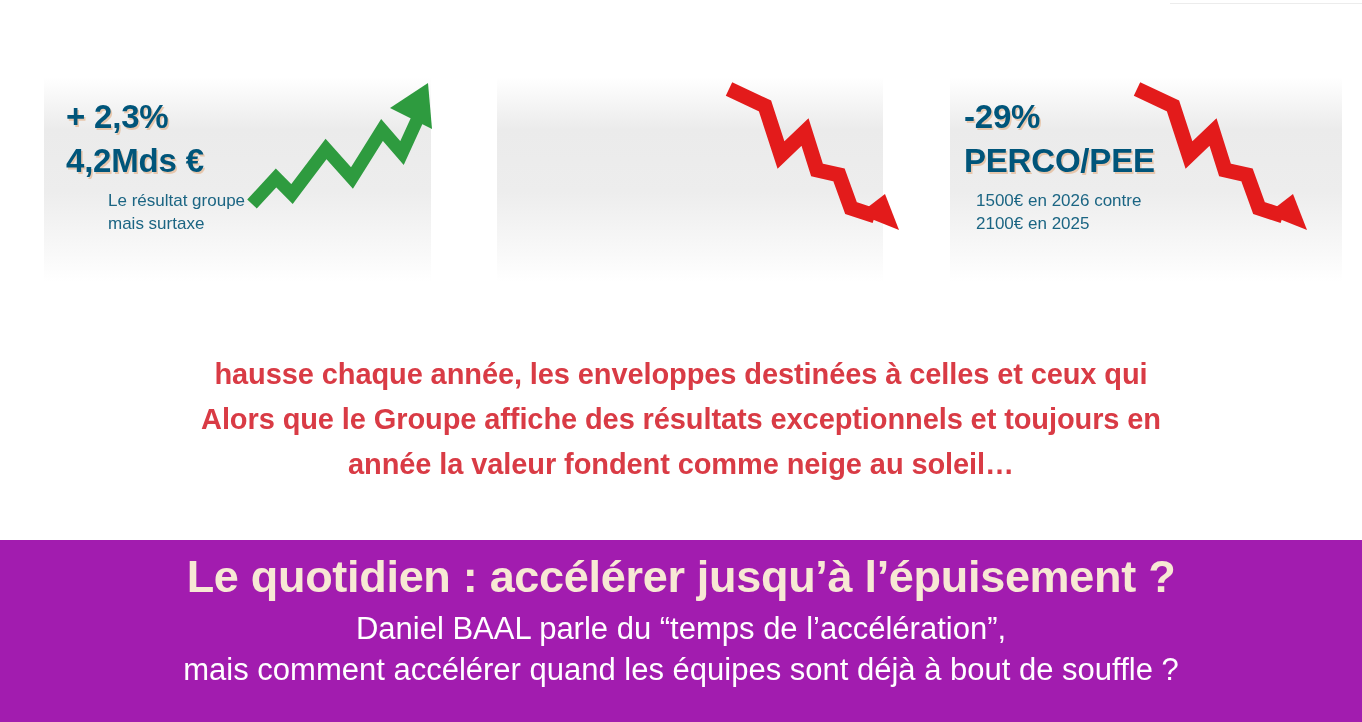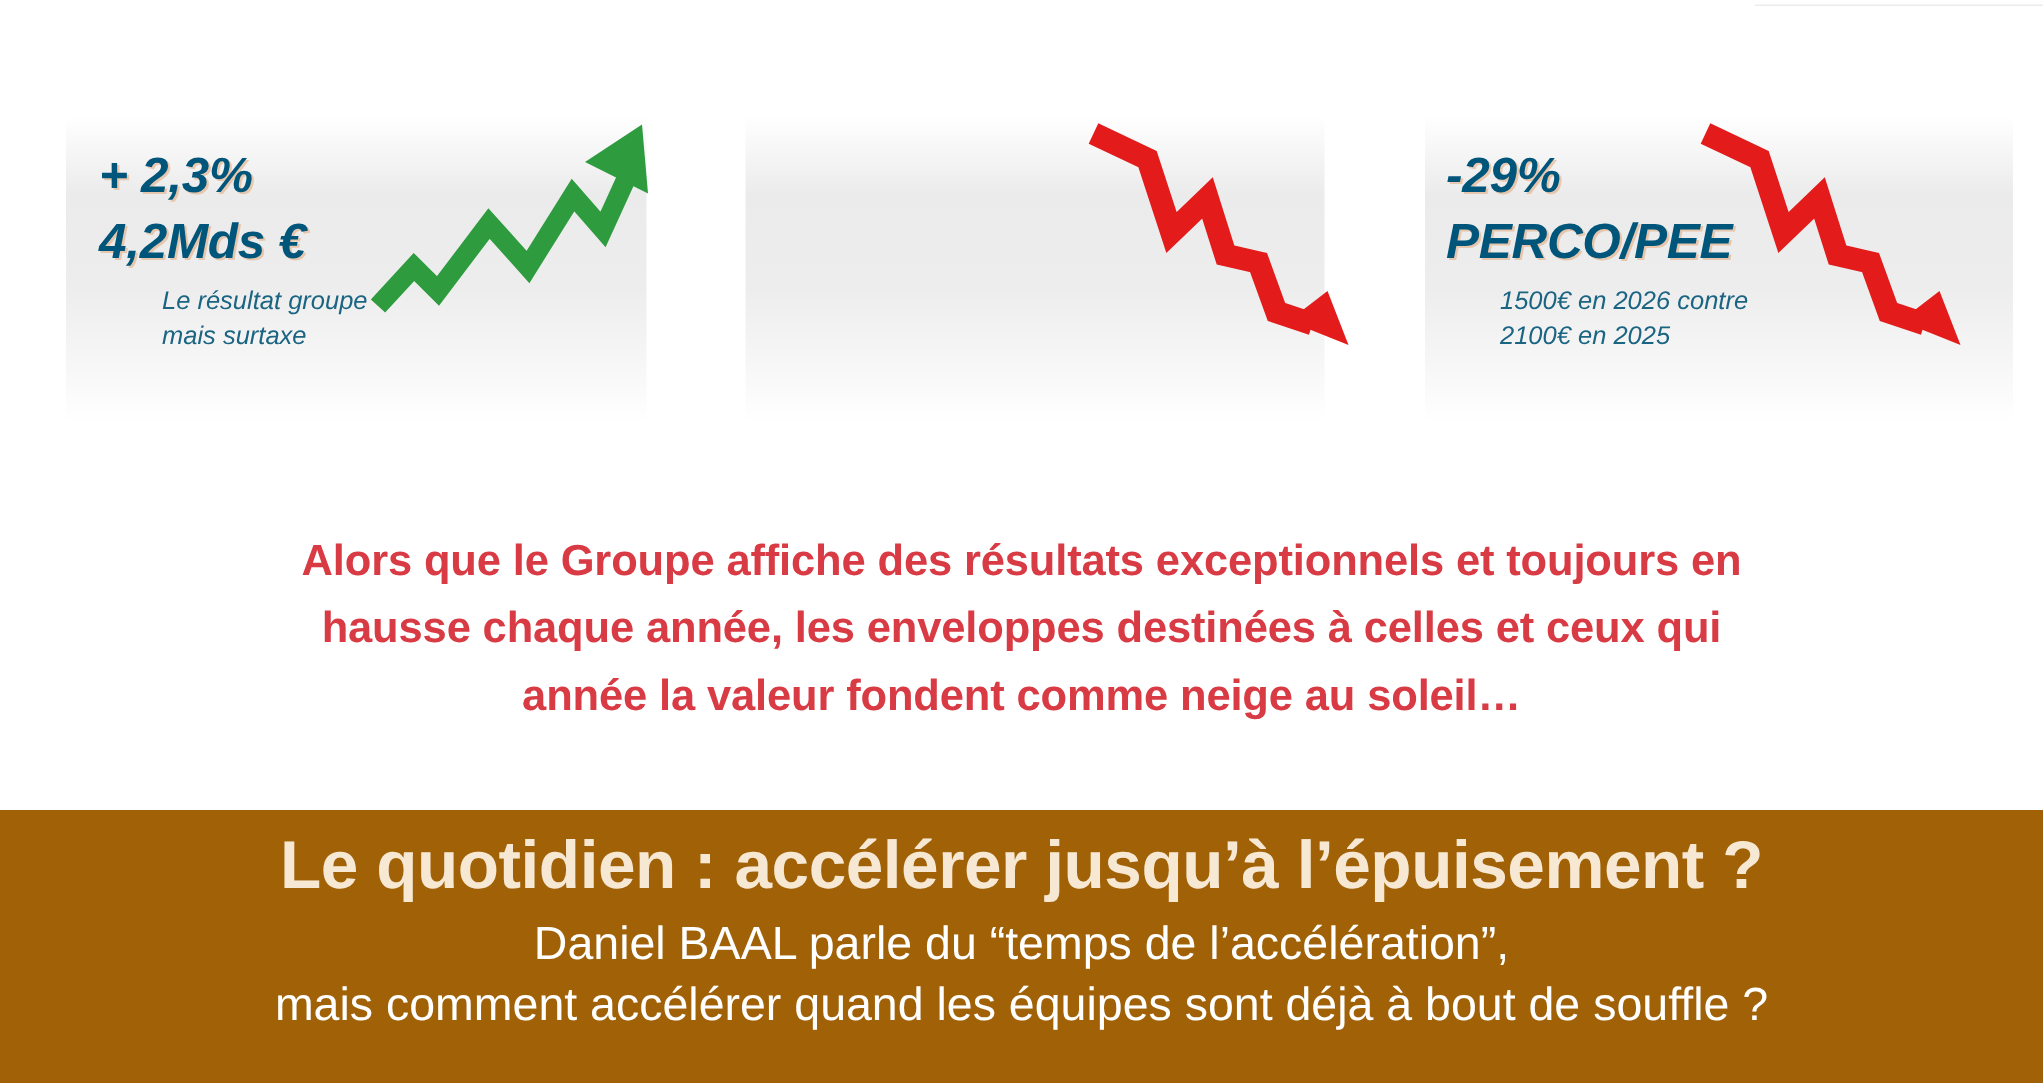--- a/index.html
+++ b/index.html
@@ -48,21 +48,20 @@
   }
   .kpi-card.c1 { left: 44px;  width: 387px; }
   .kpi-card.c2 { left: 497px; width: 386px; }
   .kpi-card.c3 { left: 950px; width: 392px; }
 
   .kpi-text {
     position: absolute;
     left: 22px;
     top: 18px;
     z-index: 3;
-    font-style: italic;
   }
   .kpi-card.c3 .kpi-text { left: 14px; }
 
   .kpi-headline {
     font-size: 33px;
     font-weight: 700;
     color: #00557a;
     line-height: 1.32;
     letter-spacing: -0.2px;
     text-shadow: 1.5px 1.5px 0 rgba(226,168,120,0.55);
@@ -71,21 +70,21 @@
   .kpi-sub {
     margin-top: 8px;
     margin-left: 42px;
     font-size: 17px;
     font-weight: 400;
     color: #1b6583;
     line-height: 1.33;
     white-space: nowrap;
   }
   .kpi-card.c2 .kpi-sub { margin-left: 46px; }
-  .kpi-card.c3 .kpi-sub { margin-left: 36px; }
+  .kpi-card.c3 .kpi-sub { margin-left: 12px; }
 
   .kpi-arrow {
     position: absolute;
     z-index: 2;
     pointer-events: none;
   }
   .kpi-card.c1 .kpi-arrow { left: 198px; top: 0px;  width: 195px; height: 140px; }
   .kpi-card.c2 .kpi-arrow { left: 222px; top: -3px; width: 190px; height: 165px; }
   .kpi-card.c3 .kpi-arrow { left: 175px; top: -3px; width: 200px; height: 165px; }
 
@@ -105,21 +104,21 @@
     box-sizing: border-box;
   }
 
   
   .banner {
     position: absolute;
     left: 0;
     top: 540px;
     width: 1362px;
     height: 182px;
-    background: #a16207;
+    background: #a21caf;
     box-sizing: border-box;
     padding-top: 10px;
   }
   .banner-title {
     text-align: center;
     font-size: 45px;
     font-weight: 700;
     color: #f7e8d4;
     line-height: 1.18;
     letter-spacing: -0.3px;
@@ -177,22 +176,22 @@
       <div class="kpi-headline">-29%</div>
       <div class="kpi-headline">PERCO/PEE</div>
       <div class="kpi-sub">1500€ en 2026 contre</div>
       <div class="kpi-sub" style="margin-top:0">2100€ en 2025</div>
     </div>
   </div>
 
 </div>
 
 <div class="statement">
+  <div>hausse chaque année, les enveloppes destinées à celles et ceux qui</div>
   <div>Alors que le Groupe affiche des résultats exceptionnels et toujours en</div>
-  <div>hausse chaque année, les enveloppes destinées à celles et ceux qui</div>
   <div>année la valeur fondent comme neige au soleil…</div>
 </div>
 
 <div class="banner">
   <div class="banner-title">Le quotidien : accélérer jusqu’à l’épuisement ?</div>
   <div class="banner-sub">Daniel BAAL parle du “temps de l’accélération”,</div>
   <div class="banner-sub" style="margin-top:0">mais comment accélérer quand les équipes sont déjà à bout de souffle ?</div>
 </div>
 
 </body></html>

